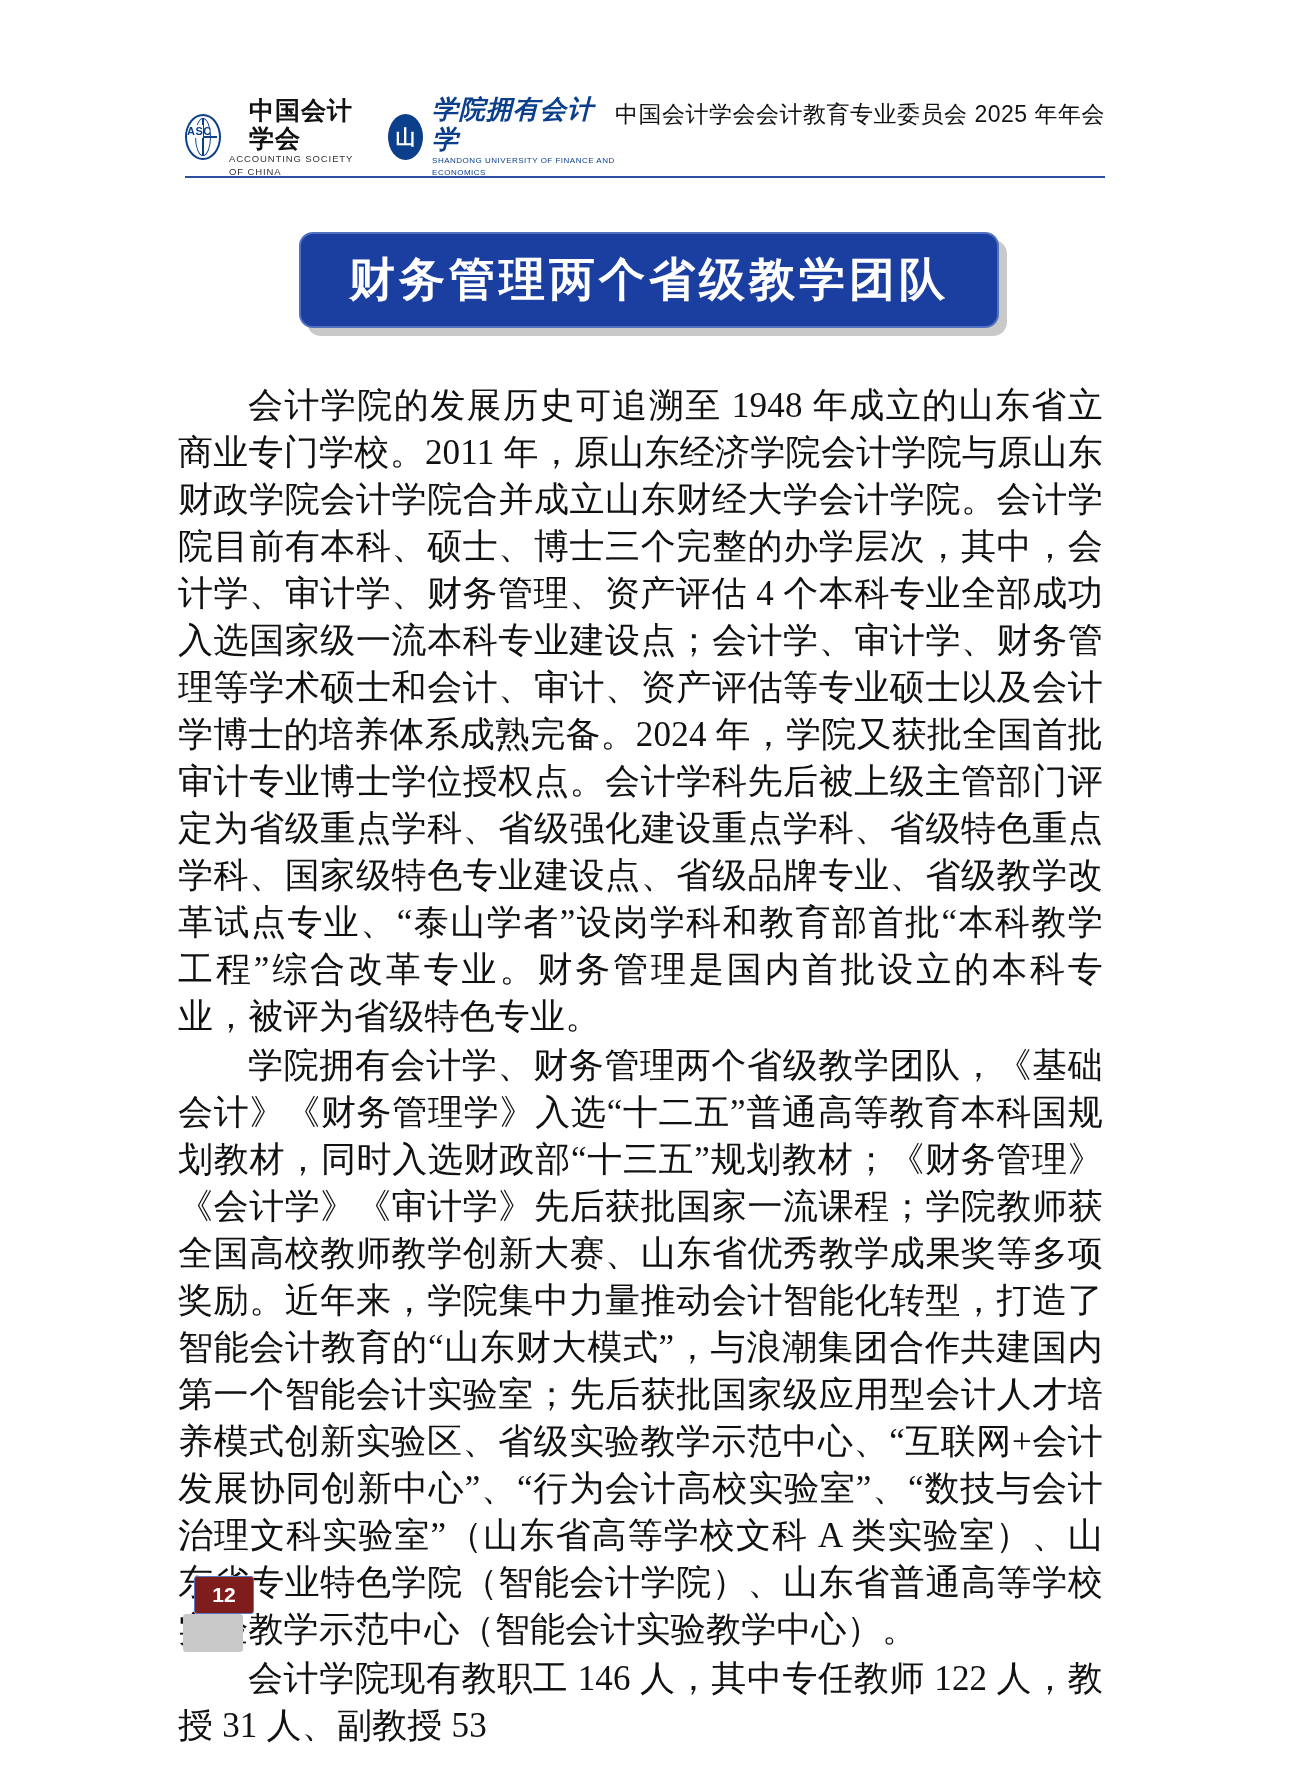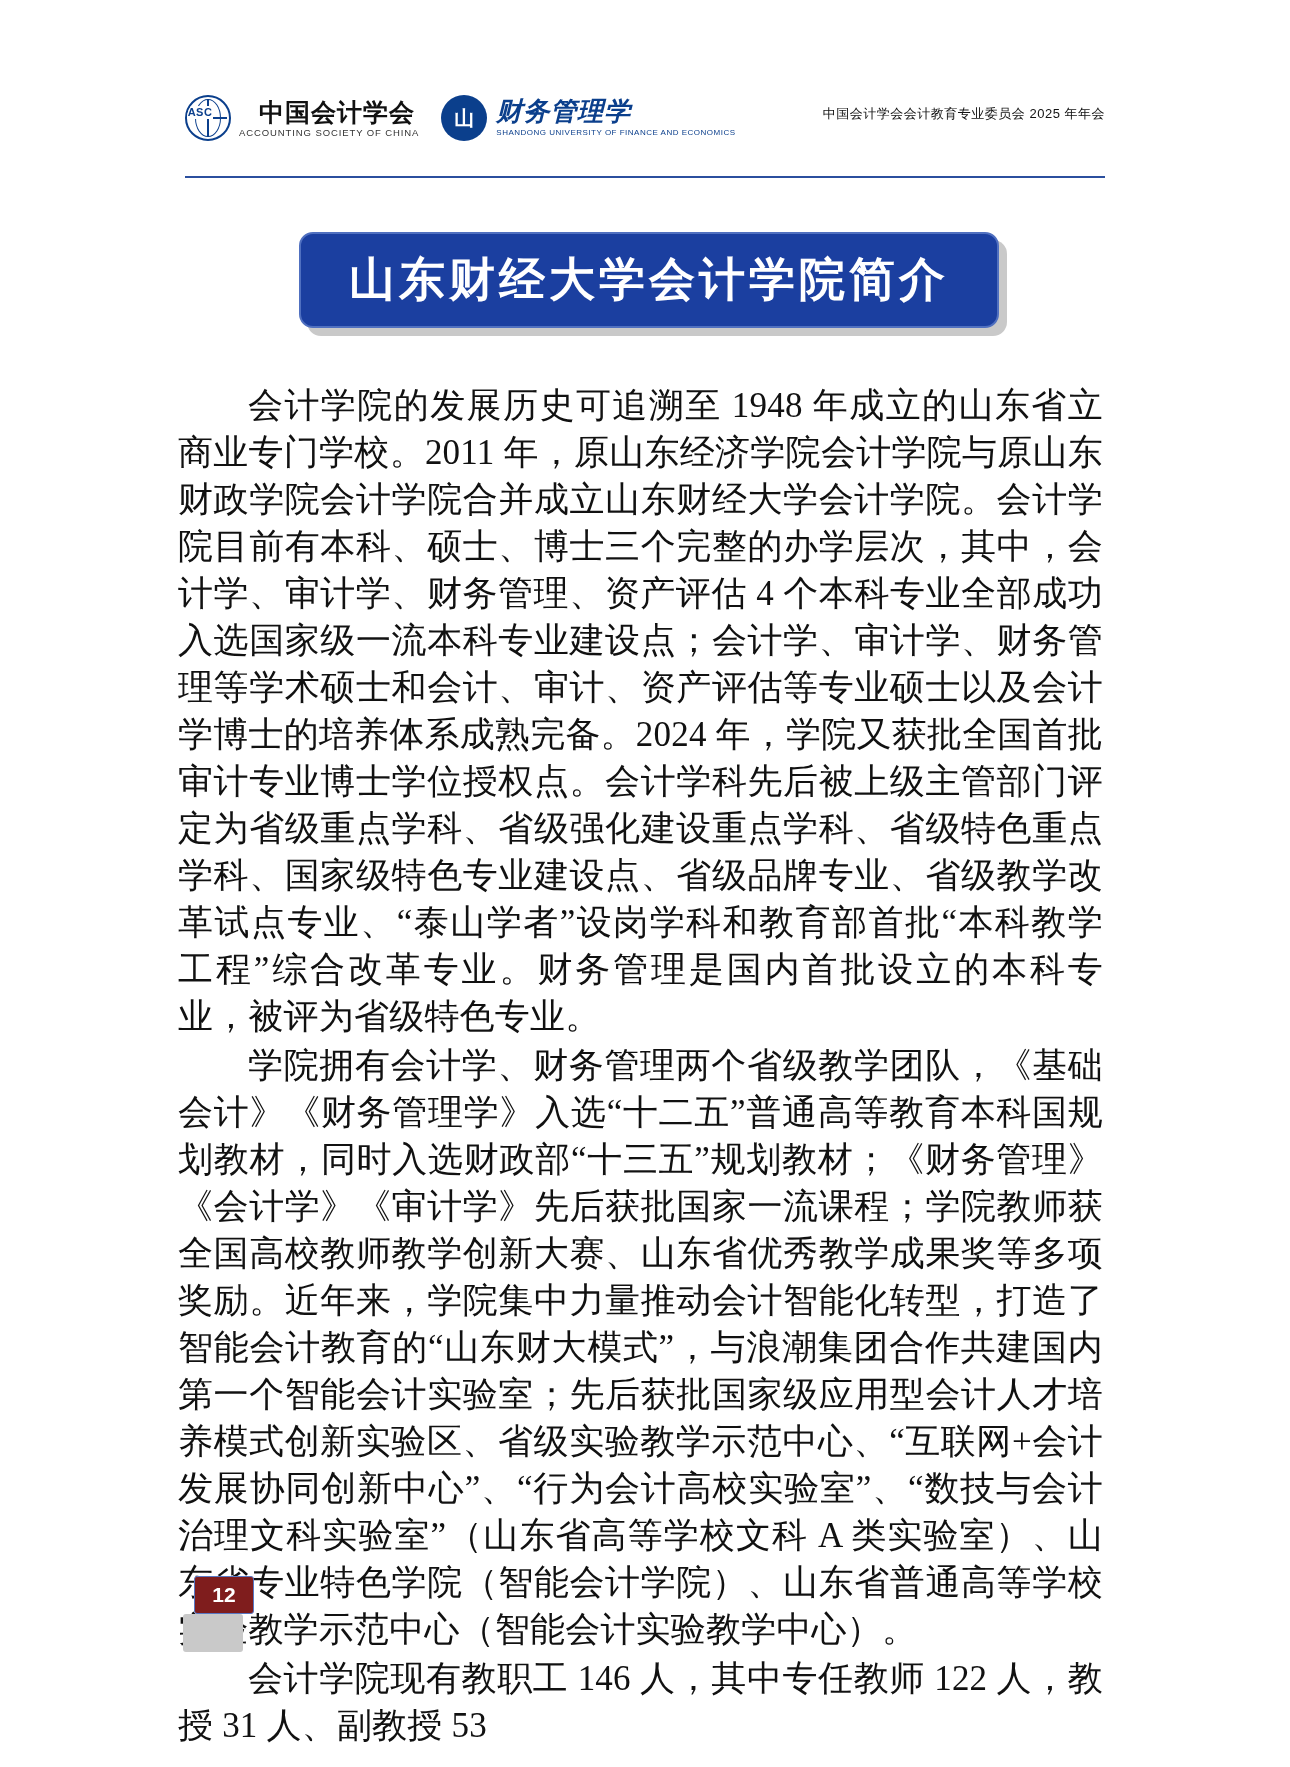--- a/index.html
+++ b/index.html
@@ -151,21 +151,21 @@
     letter-spacing: 0.5px;
     line-height: 12px;
   }
 
   .header-meta {
     text-align: left;
     padding-top: 4px;
   }
   .header-meta div {
     font-family: "Liberation Sans", sans-serif;
-    font-size: 13px;
+    font-size: 23px;
     color: #111111;
     line-height: 30px;
     letter-spacing: 0.5px;
     white-space: nowrap;
   }
   .header-rule {
     position: absolute;
     left: 185px;
     top: 176px;
     width: 920px;
@@ -270,37 +270,37 @@
           <div class="cn">中国会计学会</div>
           <div class="en">ACCOUNTING SOCIETY OF CHINA</div>
         </div>
       </div>
 
       <div class="sdufe-logo">
         <div class="sdufe-mark">
           <span>山</span>
         </div>
         <div class="sdufe-words">
-          <div class="cn">财务管理学</div>
+          <div class="cn">学院拥有会计学</div>
           <div class="en">SHANDONG UNIVERSITY OF FINANCE AND ECONOMICS</div>
         </div>
       </div>
 
     </div>
 
     <div class="header-meta">
       <div>中国会计学会会计教育专业委员会 2025 年年会</div>
     </div>
   </div>
 
   <div class="header-rule"></div>
 
   <div class="title-banner-shadow"></div>
   <div class="title-banner">
-    <span>山东财经大学会计学院简介</span>
+    <span>财务管理两个省级教学团队</span>
   </div>
 
   <div class="body-text">
     <p>会计学院的发展历史可追溯至 1948 年成立的山东省立商业专门学校。2011 年，原山东经济学院会计学院与原山东财政学院会计学院合并成立山东财经大学会计学院。会计学院目前有本科、硕士、博士三个完整的办学层次，其中，会计学、审计学、财务管理、资产评估 4 个本科专业全部成功入选国家级一流本科专业建设点；会计学、审计学、财务管理等学术硕士和会计、审计、资产评估等专业硕士以及会计学博士的培养体系成熟完备。2024 年，学院又获批全国首批审计专业博士学位授权点。会计学科先后被上级主管部门评定为省级重点学科、省级强化建设重点学科、省级特色重点学科、国家级特色专业建设点、省级品牌专业、省级教学改革试点专业、“泰山学者”设岗学科和教育部首批“本科教学工程”综合改革专业。财务管理是国内首批设立的本科专业，被评为省级特色专业。</p>
     <p>学院拥有会计学、财务管理两个省级教学团队，《基础会计》《财务管理学》入选“十二五”普通高等教育本科国规划教材，同时入选财政部“十三五”规划教材；《财务管理》《会计学》《审计学》先后获批国家一流课程；学院教师获全国高校教师教学创新大赛、山东省优秀教学成果奖等多项奖励。近年来，学院集中力量推动会计智能化转型，打造了智能会计教育的“山东财大模式”，与浪潮集团合作共建国内第一个智能会计实验室；先后获批国家级应用型会计人才培养模式创新实验区、省级实验教学示范中心、“互联网+会计发展协同创新中心”、“行为会计高校实验室”、“数技与会计治理文科实验室”（山东省高等学校文科 A 类实验室）、山东省专业特色学院（智能会计学院）、山东省普通高等学校实验教学示范中心（智能会计实验教学中心）。</p>
     <p>会计学院现有教职工 146 人，其中专任教师 122 人，教授 31 人、副教授 53</p>
   </div>
 
   <div class="page-number-shadow"></div>
   <div class="page-number">12</div>

